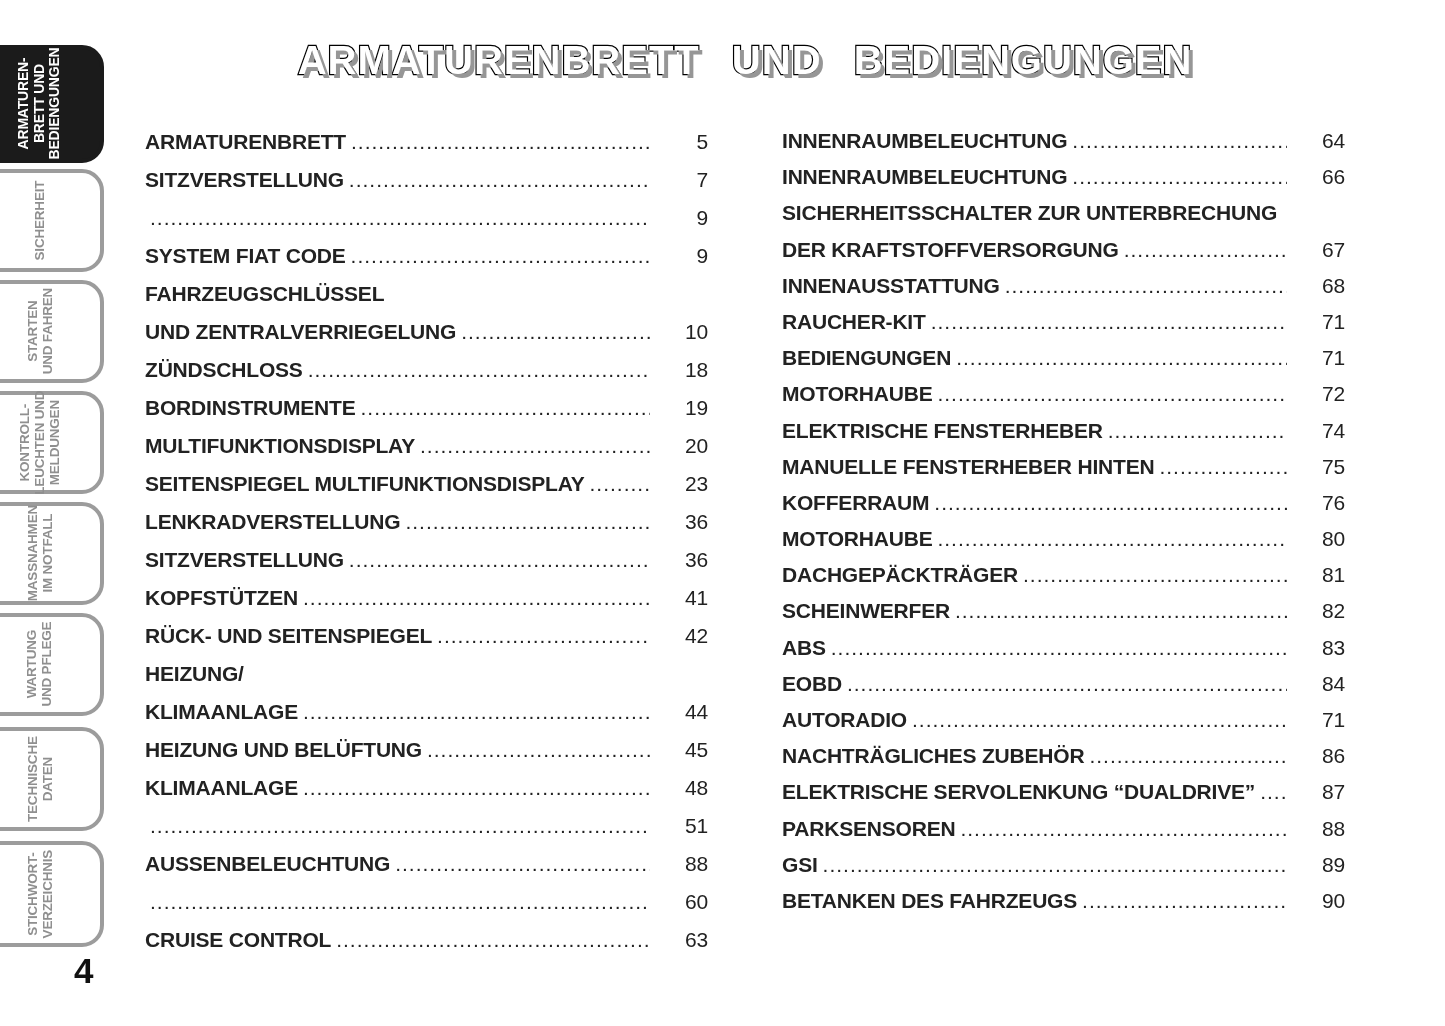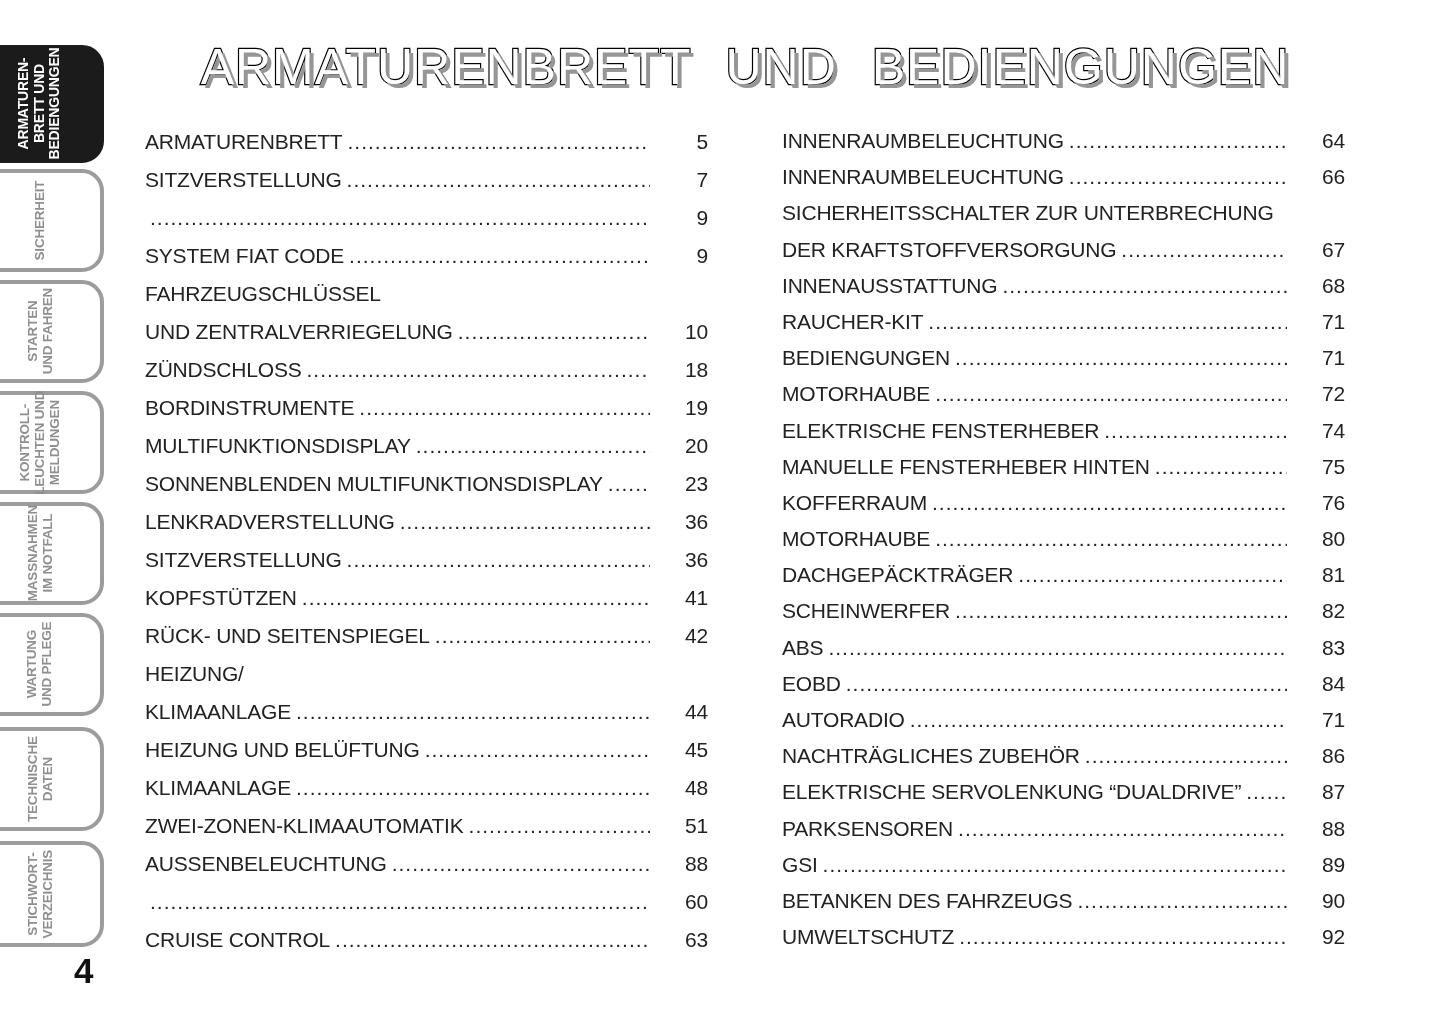--- a/index.html
+++ b/index.html
@@ -23,41 +23,41 @@
     white-space:pre-line; text-align:center;
     font-weight:bold; font-size:13.5px; line-height:1.12; letter-spacing:-0.2px;
     color:#8f8f8f;
   }
   .tab.active .tab-text { color:#ffffff; font-size:14px; }
 
   
   .title {
     position:absolute; left:145px; top:38px; width:1200px;
     text-align:center; white-space:nowrap;
-    font-weight:normal; font-size:50px; letter-spacing:1px; word-spacing:20px;
+    font-weight:bold; font-size:40px; letter-spacing:1px; word-spacing:20px;
     color:#ffffff;
     -webkit-text-stroke:2.4px #000000;
     paint-order:stroke fill;
     text-shadow:4px 4px 0 #969696;
   }
 
   
   .toc {
     position:absolute; left:145px; top:123px; width:1200px;
     display:flex; gap:74px;
   }
   .col { width:563px; }
   .col-left  { --lh:38px; }
   .col-right { --lh:36.2px; }
   .toc-line {
     display:flex; align-items:baseline;
     height:var(--lh); line-height:var(--lh);
     font-size:21px; color:#222222; letter-spacing:-0.2px;
   }
-  .lbl { white-space:nowrap; flex:none; }
+  .lbl { white-space:nowrap; flex:none;font-weight:bold; }
   .dots {
     flex:1 1 auto; min-width:0; overflow:hidden; white-space:nowrap;
     margin-left:5px; letter-spacing:1px; color:#222222;
   }
   .dots::after {
     content:"...................................................................................................................................................................";
   }
   .pg { flex:none; width:58px; text-align:right; }
 
   
@@ -162,21 +162,21 @@
       </div>
       <div>
         <div class="toc-line">
           <span class="lbl">MULTIFUNKTIONSDISPLAY</span>
           <span class="dots"></span>
           <span class="pg">20</span>
         </div>
       </div>
       <div>
         <div class="toc-line">
-          <span class="lbl">SONNENBLENDEN MULTIFUNKTIONSDISPLAY</span>
+          <span class="lbl">SEITENSPIEGEL MULTIFUNKTIONSDISPLAY</span>
           <span class="dots"></span>
           <span class="pg">23</span>
         </div>
       </div>
       <div>
         <div class="toc-line">
           <span class="lbl">LENKRADVERSTELLUNG</span>
           <span class="dots"></span>
           <span class="pg">36</span>
         </div>
@@ -221,21 +221,20 @@
       </div>
       <div>
         <div class="toc-line">
           <span class="lbl">KLIMAANLAGE</span>
           <span class="dots"></span>
           <span class="pg">48</span>
         </div>
       </div>
       <div>
         <div class="toc-line">
-          <span class="lbl">ZWEI-ZONEN-KLIMAAUTOMATIK</span>
           <span class="dots"></span>
           <span class="pg">51</span>
         </div>
       </div>
       <div>
         <div class="toc-line">
           <span class="lbl">AUSSENBELEUCHTUNG</span>
           <span class="dots"></span>
           <span class="pg">88</span>
         </div>
@@ -398,23 +397,16 @@
           <span class="pg">89</span>
         </div>
       </div>
       <div>
         <div class="toc-line">
           <span class="lbl">BETANKEN DES FAHRZEUGS</span>
           <span class="dots"></span>
           <span class="pg">90</span>
         </div>
       </div>
-      <div>
-        <div class="toc-line">
-          <span class="lbl">UMWELTSCHUTZ</span>
-          <span class="dots"></span>
-          <span class="pg">92</span>
-        </div>
-      </div>
     </div>
 </div>
 
 <div class="page-num">4</div>
 
 </body></html>

